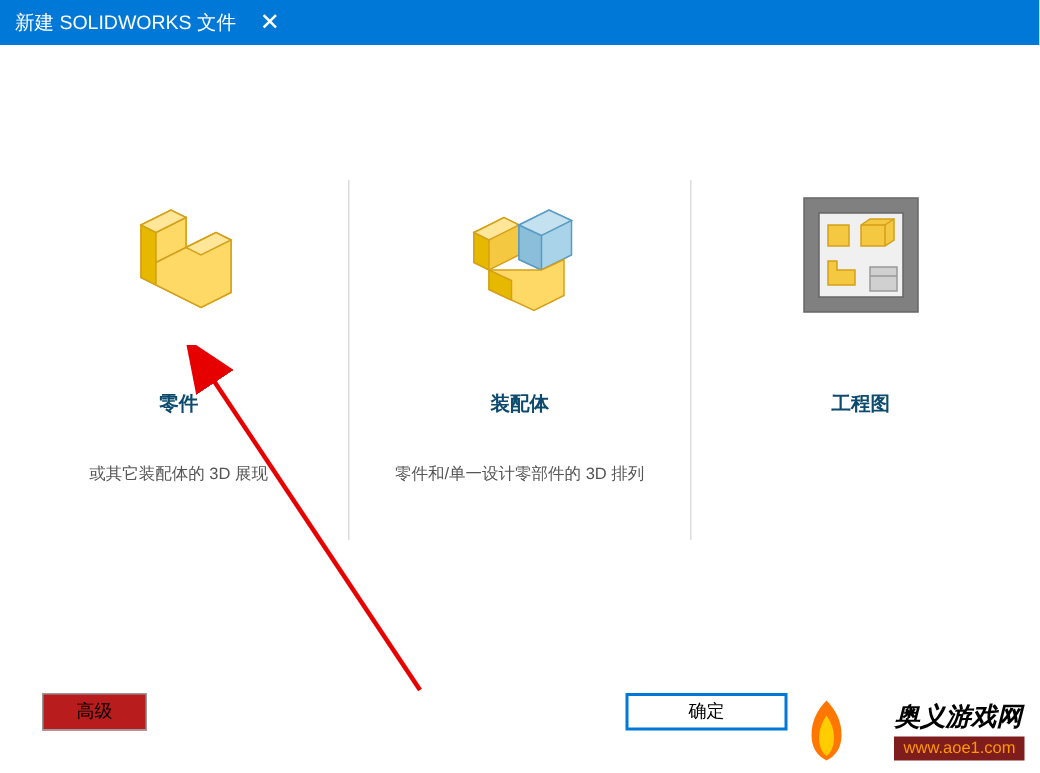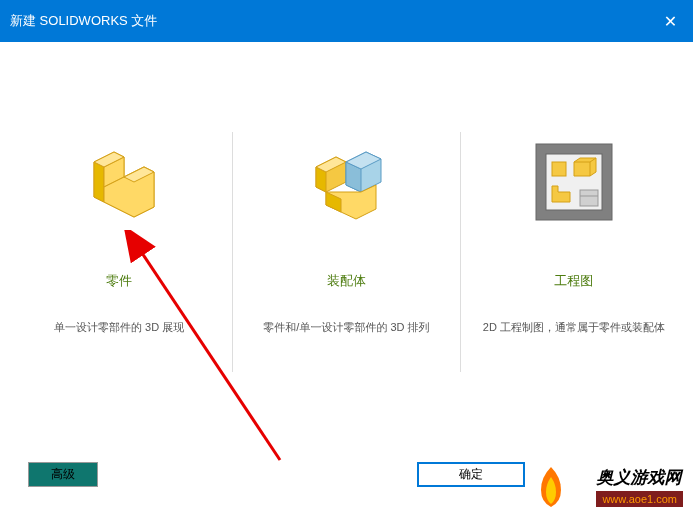--- a/index.html
+++ b/index.html
@@ -1,26 +1,26 @@
 <!DOCTYPE html>
 <html><head>
   <meta charset="utf-8">
   <style>
     * { margin: 0; padding: 0; box-sizing: border-box; }
     body { font-family: "Microsoft YaHei", sans-serif; background: #fff; width: 693px; height: 515px; overflow: hidden; position: relative; }
-    .titlebar { background: #0078d7; color: #fff; height: 42px; display: flex; align-items: center; justify-content: space-between; padding: 0 0 0 10px; font-size: 13px; }
+    .titlebar { background: #0078d7; color: #fff; height: 30px; display: flex; align-items: center; padding: 0 0 0 10px; font-size: 13px; }
     .close-btn { width: 45px; height: 30px; display: flex; align-items: center; justify-content: center; font-size: 16px; cursor: pointer; }
     .content { padding: 80px 10px 0 10px; display: flex; justify-content: space-around; }
     .option { width: 210px; display: flex; flex-direction: column; align-items: center; text-align: center; cursor: pointer; padding: 10px; }
     .option-icon { width: 100px; height: 100px; margin-bottom: 40px; display: flex; align-items: center; justify-content: center; }
-    .option-title { font-size: 13px; font-weight: normal; color: #4d7c0f; margin-bottom: 30px; }
+    .option-title { font-size: 13px; font-weight: bold; color: #0c4a6e; margin-bottom: 30px; }
     .option-desc { font-size: 11px; color: #555; }
     .divider { width: 1px; background: #ddd; height: 240px; margin-top: 10px; }
     .footer { position: absolute; bottom: 28px; left: 0; right: 0; padding: 0 28px; display: flex; justify-content: space-between; }
-    .btn { border: 1px solid #999; background: #0f766e; padding: 3px 22px; font-size: 12px; cursor: pointer; font-family: inherit; }
+    .btn { border: 1px solid #999; background: #b91c1c; padding: 3px 22px; font-size: 12px; cursor: pointer; font-family: inherit; }
     .btn-ok { border: 2px solid #0078d7; background: #fff; padding: 2px 40px; }
     .arrow { position: absolute; left: 120px; top: 230px; pointer-events: none; }
     .watermark { position: absolute; right: 10px; bottom: 5px; display: flex; align-items: center; gap: 5px; }
     .wm-text { display: flex; flex-direction: column; align-items: flex-start; margin-left: 20px; }
     .wm-title { font-size: 17px; font-weight: bold; font-style: italic; color: #000; }
     .wm-url { font-size: 11px; background: #7f1d1d; color: #ff9900; padding: 2px 6px; margin-top: 2px; }
     .btn-right-group { display: flex; gap: 10px; margin-right: 140px; }
   </style>
 </head>
 <body>
@@ -39,21 +39,21 @@
         <path d="M 20 25 L 40 15 L 50 20 L 50 40 L 70 30 L 80 35 L 80 70 L 60 80 L 20 60 Z" fill="#f5c842" stroke="#d4a017" stroke-width="1"></path>
         <path d="M 20 25 L 30 30 L 30 65 L 20 60 Z" fill="#e6b800" stroke="#d4a017" stroke-width="1"></path>
         <path d="M 30 30 L 50 20 L 50 40 L 30 50 Z" fill="#ffd966" stroke="#d4a017" stroke-width="1"></path>
         <path d="M 30 50 L 50 40 L 70 30 L 80 35 L 80 70 L 60 80 L 30 65 Z" fill="#ffd966" stroke="#d4a017" stroke-width="1"></path>
         <path d="M 50 40 L 80 35" fill="none" stroke="#d4a017" stroke-width="1"></path>
         <path d="M 20 25 L 40 15 L 50 20 L 30 30 Z" fill="#ffe699" stroke="#d4a017" stroke-width="1"></path>
         <path d="M 50 40 L 70 30 L 80 35 L 60 45 Z" fill="#ffe699" stroke="#d4a017" stroke-width="1"></path>
       </svg>
     </div>
     <div class="option-title">零件</div>
-    <div class="option-desc">单一设计零部件的 3D 展现</div>
+    <div class="option-desc">或其它装配体的 3D 展现</div>
   </div>
 
   <div class="divider"></div>
 
   <div class="option">
     <div class="option-icon">
       <svg width="90" height="90" viewBox="0 0 90 90">
         <path d="M 15 30 L 35 20 L 45 25 L 45 45 L 25 55 L 15 50 Z" fill="#f5c842" stroke="#d4a017" stroke-width="1"></path>
         <path d="M 15 30 L 25 35 L 25 55 L 15 50 Z" fill="#e6b800" stroke="#d4a017" stroke-width="1"></path>
         <path d="M 15 30 L 35 20 L 45 25 L 25 35 Z" fill="#ffe699" stroke="#d4a017" stroke-width="1"></path>
@@ -78,21 +78,20 @@
         <rect x="28" y="30" width="14" height="14" fill="#f5c842" stroke="#d4a017" stroke-width="1"></rect>
         <path d="M 50 30 L 56 26 L 72 26 L 72 40 L 66 44 L 50 44 Z" fill="#f5c842" stroke="#d4a017" stroke-width="1"></path>
         <path d="M 50 30 L 66 30 L 66 44" fill="none" stroke="#d4a017" stroke-width="1"></path>
         <path d="M 66 30 L 72 26" fill="none" stroke="#d4a017" stroke-width="1"></path>
         <path d="M 28 54 L 34 54 L 34 60 L 46 60 L 46 70 L 28 70 Z" fill="#f5c842" stroke="#d4a017" stroke-width="1"></path>
         <rect x="56" y="58" width="18" height="16" fill="#d0d0d0" stroke="#999" stroke-width="1"></rect>
         <line x1="56" y1="64" x2="74" y2="64" stroke="#999" stroke-width="1"></line>
       </svg>
     </div>
     <div class="option-title">工程图</div>
-    <div class="option-desc">2D 工程制图，通常属于零件或装配体</div>
   </div>
 </div>
 
 <svg class="arrow" width="180" height="250">
   <defs>
     <marker id="arrowhead" markerWidth="12" markerHeight="10" refX="2" refY="5" orient="auto">
       <polygon points="0 0, 12 5, 0 10" fill="#e60000"></polygon>
     </marker>
   </defs>
   <line x1="160" y1="230" x2="20" y2="20" stroke="#e60000" stroke-width="3" marker-end="url(#arrowhead)"></line>

